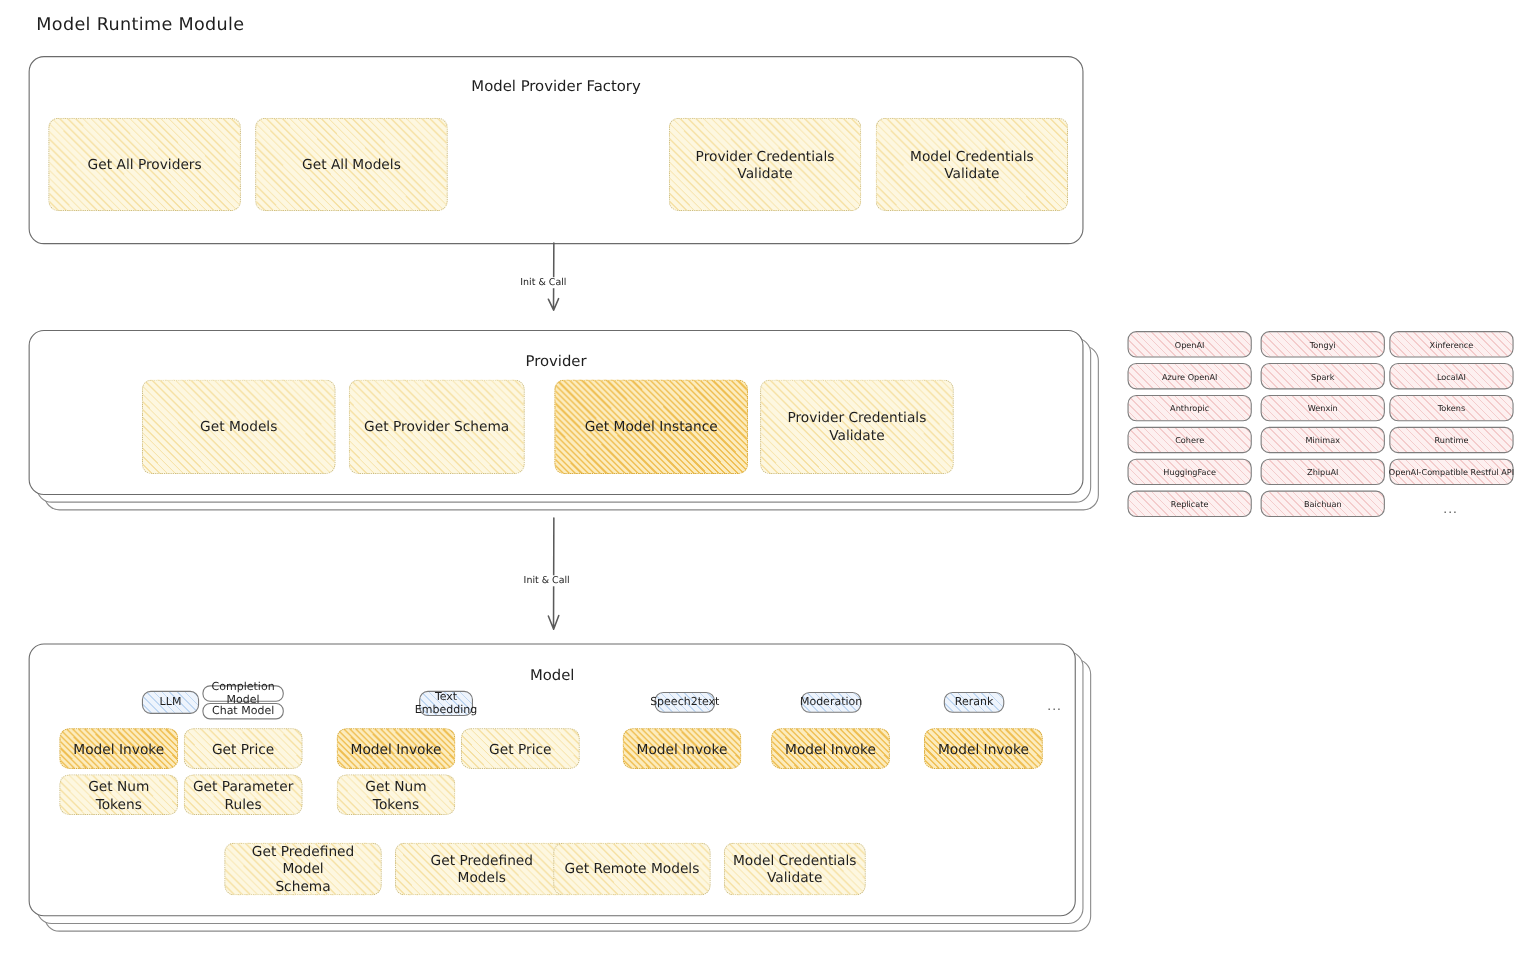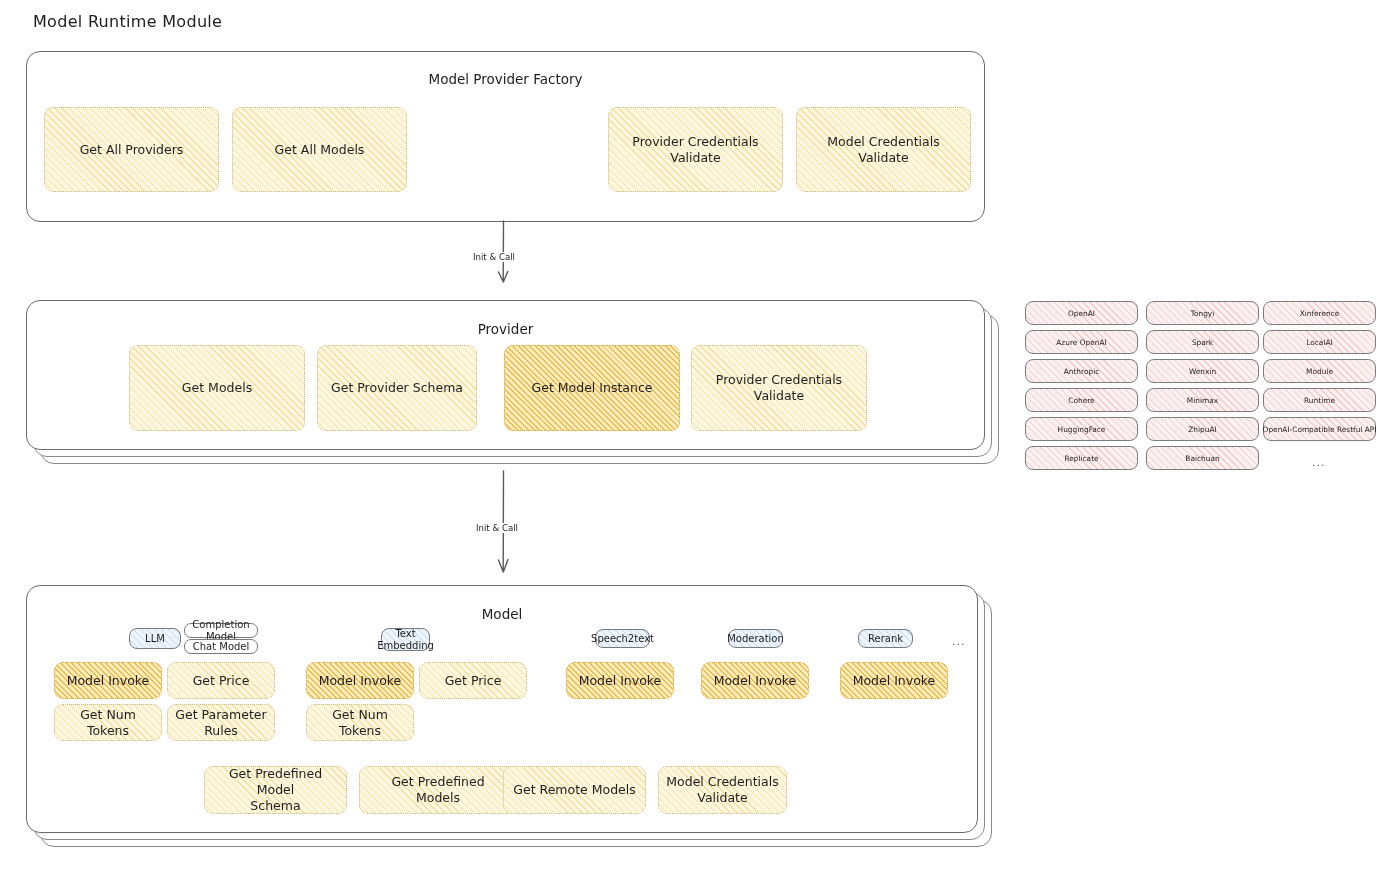--- a/index.html
+++ b/index.html
@@ -227,21 +227,21 @@
 
   <div class="provider-chip fill-pink" style="left:1146px; top:301px; width:113px; height:24px;">Tongyi</div>
   <div class="provider-chip fill-pink" style="left:1146px; top:330px; width:113px; height:24px;">Spark</div>
   <div class="provider-chip fill-pink" style="left:1146px; top:359px; width:113px; height:24px;">Wenxin</div>
   <div class="provider-chip fill-pink" style="left:1146px; top:388px; width:113px; height:24px;">Minimax</div>
   <div class="provider-chip fill-pink" style="left:1146px; top:417px; width:113px; height:24px;">ZhipuAI</div>
   <div class="provider-chip fill-pink" style="left:1146px; top:446px; width:113px; height:24px;">Baichuan</div>
 
   <div class="provider-chip fill-pink" style="left:1263px; top:301px; width:113px; height:24px;">Xinference</div>
   <div class="provider-chip fill-pink" style="left:1263px; top:330px; width:113px; height:24px;">LocalAI</div>
-  <div class="provider-chip fill-pink" style="left:1263px; top:359px; width:113px; height:24px;">Module</div>
+  <div class="provider-chip fill-pink" style="left:1263px; top:359px; width:113px; height:24px;">Tokens</div>
   <div class="provider-chip fill-pink" style="left:1263px; top:388px; width:113px; height:24px;">Runtime</div>
   <div class="provider-chip fill-pink" style="left:1263px; top:417px; width:113px; height:24px;">OpenAI-Compatible Restful API</div>
   <div class="ellipsis" style="left:1312px; top:457px;">...</div>
 
   <svg class="node" style="left:482px; top:470px; width:50px; height:115px;" viewBox="0 0 50 115">
     <path d="M21.5,1 L21.2,100 M16.5,90 L21.3,102 L26,89.5" stroke="#5a5a5a" stroke-width="1.4" fill="none" stroke-linecap="round" stroke-linejoin="round"></path>
   </svg>
   <div class="arrow-label" style="left:473px; top:523px;">Init &amp; Call</div>
 
   <div class="node panel-shadow" style="left:40px; top:599px; width:952px; height:248px;"></div>

